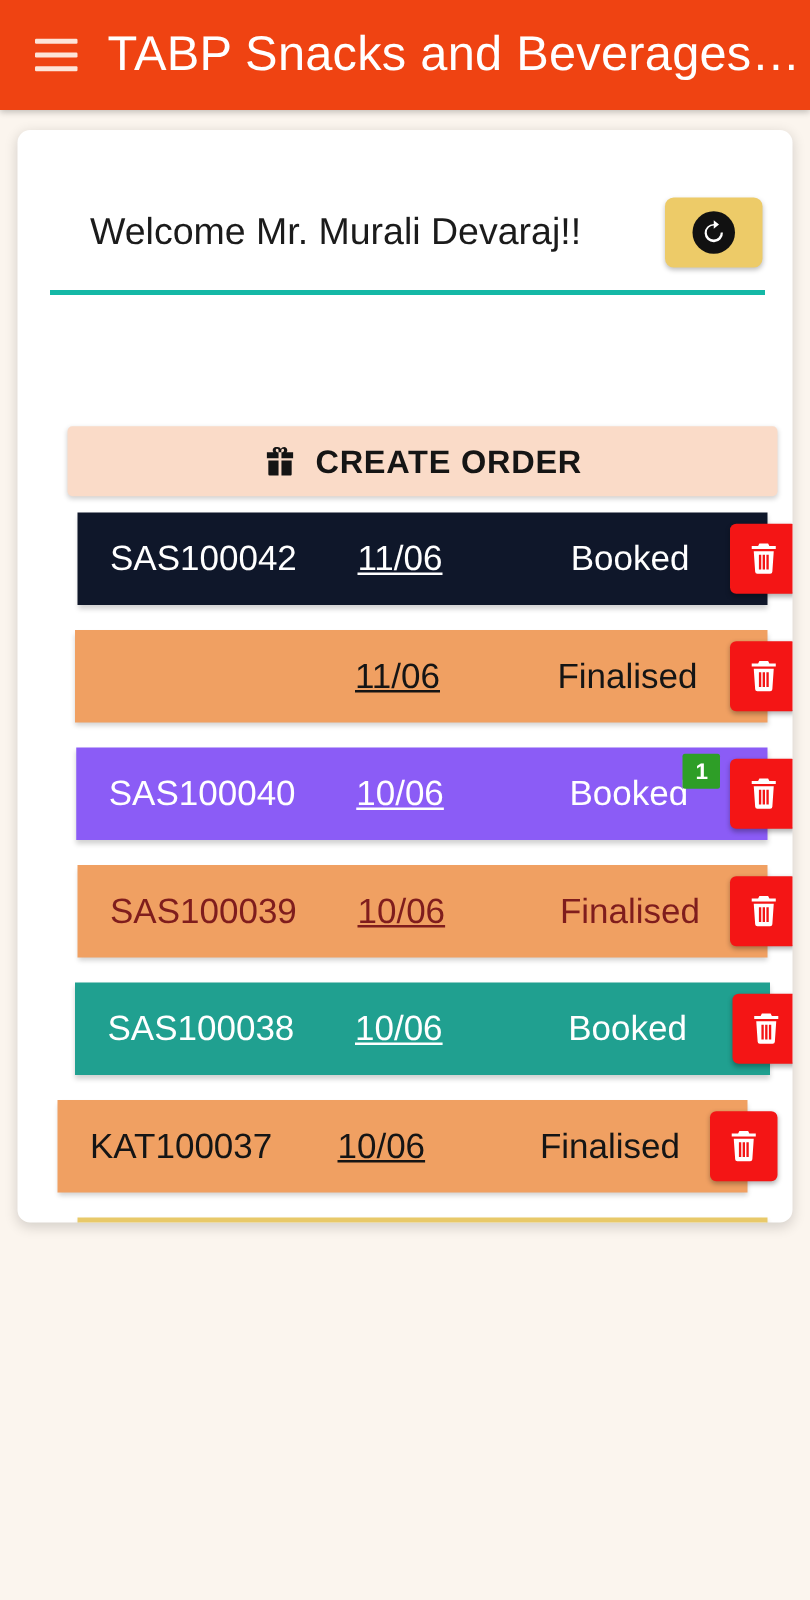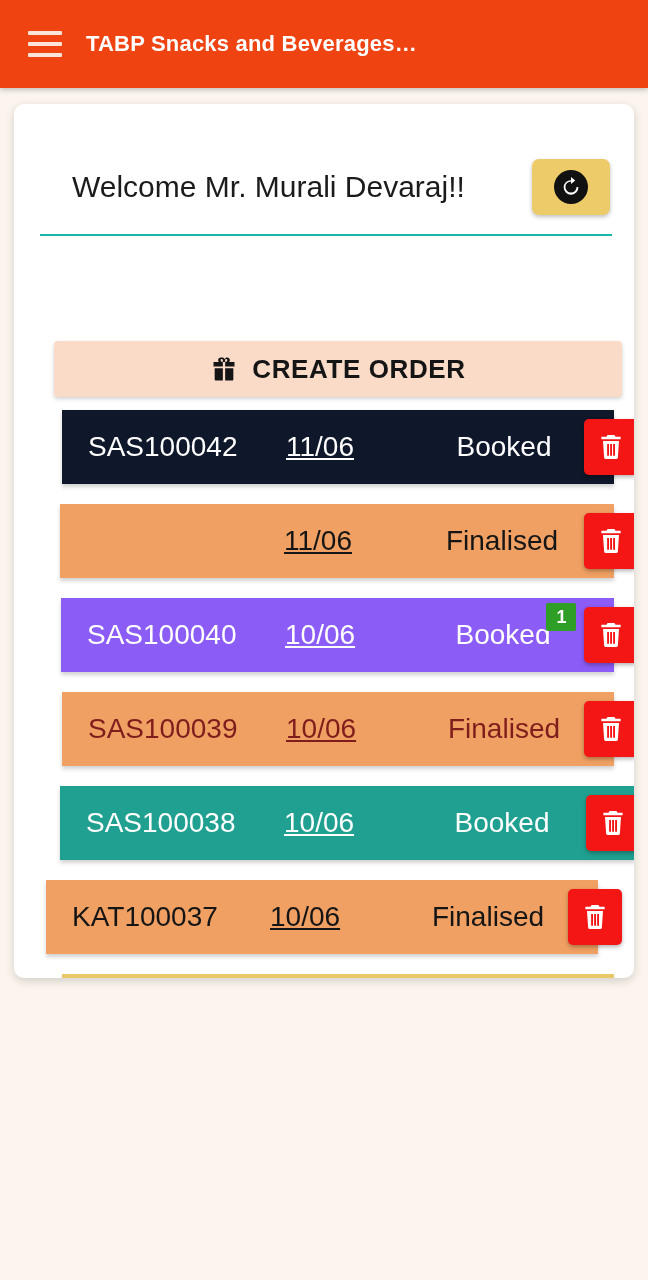--- a/index.html
+++ b/index.html
@@ -41,22 +41,22 @@
   }
   .hamburger span {
     display: block;
     height: 4px;
     width: 100%;
     background: #FDE4D8;
     border-radius: 1px;
   }
   .appbar-title {
     color: #FFFFFF;
-    font-size: 22px;
-    font-weight: bold;
+    font-size: 39px;
+    font-weight: normal;
     letter-spacing: 0.2px;
     white-space: nowrap;
     overflow: hidden;
   }
 
   
   .card {
     position: absolute;
     top: 104px;
     left: 14px;
@@ -71,21 +71,21 @@
   
   .welcome-row {
     position: absolute;
     top: 36px;
     left: 26px;
     width: 572px;
     height: 96px;
     display: flex;
     align-items: center;
     justify-content: space-between;
-    border-bottom: 2px solid #14b8a6;
+    border-bottom: 4px solid #14b8a6;
     box-sizing: border-box;
   }
   .welcome-text {
     font-size: 30px;
     color: #1B1B1B;
     padding-left: 32px;
     white-space: nowrap;
   }
   .refresh-btn {
     width: 78px;
@@ -276,21 +276,21 @@
         <span class="cell cell-status"><span class="status-wrap">Finalised</span></span>
         <button class="delete-btn" style="left: 522px;">
           <span>
             <svg class="trash-icon" width="30" height="32" viewBox="0 0 24 24" aria-hidden="true">
               <path d="M9.2 2.3h5.6l.8 1.5h4.1v2H4.3v-2h4.1l.8-1.5z" fill="#FFFFFF"></path>
               <path d="M5.6 7.2h12.8l-.9 13.1a1.4 1.4 0 0 1-1.4 1.3H7.9a1.4 1.4 0 0 1-1.4-1.3L5.6 7.2zm3.3 2.3v9.4h1.5V9.5H8.9zm2.4 0v9.4h1.5V9.5h-1.5zm2.4 0v9.4h1.5V9.5h-1.5z" fill="#FFFFFF"></path>
             </svg>
           </span>
         </button>
       </div>
-      <div class="order-row" style="background: rgb(32, 160, 144); color: rgb(255, 255, 255); margin-left: 46px; width: 556px; padding-left: 20px;">
+      <div class="order-row" style="background: rgb(32, 160, 144); color: rgb(255, 255, 255); margin-left: 46px; width: 556px;">
         <span class="cell cell-id">SAS100038</span>
         <span class="cell cell-date">10/06</span>
         <span class="cell cell-status"><span class="status-wrap">Booked</span></span>
         <button class="delete-btn" style="left: 526px;">
           <span>
             <svg class="trash-icon" width="30" height="32" viewBox="0 0 24 24" aria-hidden="true">
               <path d="M9.2 2.3h5.6l.8 1.5h4.1v2H4.3v-2h4.1l.8-1.5z" fill="#FFFFFF"></path>
               <path d="M5.6 7.2h12.8l-.9 13.1a1.4 1.4 0 0 1-1.4 1.3H7.9a1.4 1.4 0 0 1-1.4-1.3L5.6 7.2zm3.3 2.3v9.4h1.5V9.5H8.9zm2.4 0v9.4h1.5V9.5h-1.5zm2.4 0v9.4h1.5V9.5h-1.5z" fill="#FFFFFF"></path>
             </svg>
           </span>

